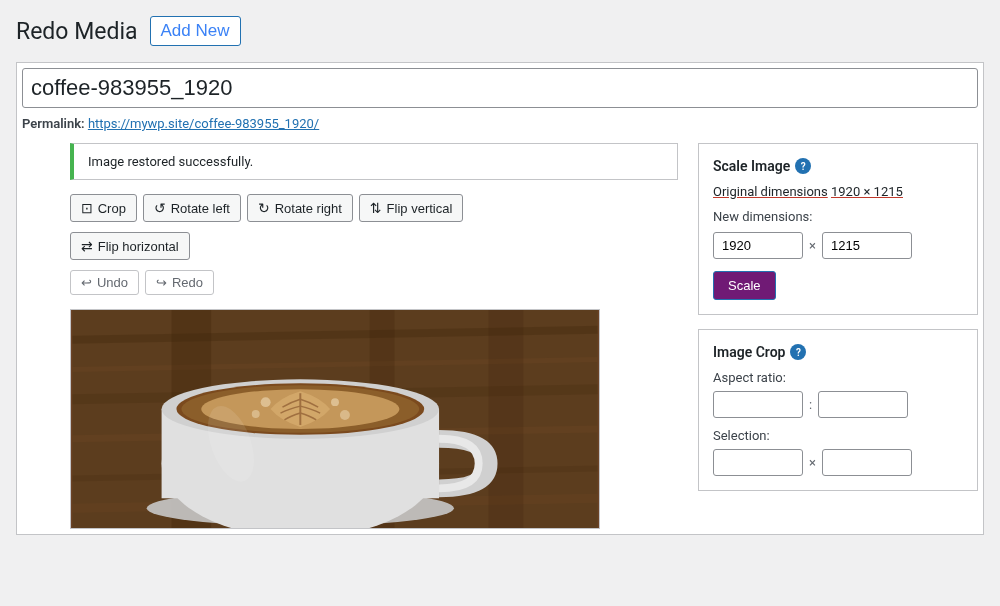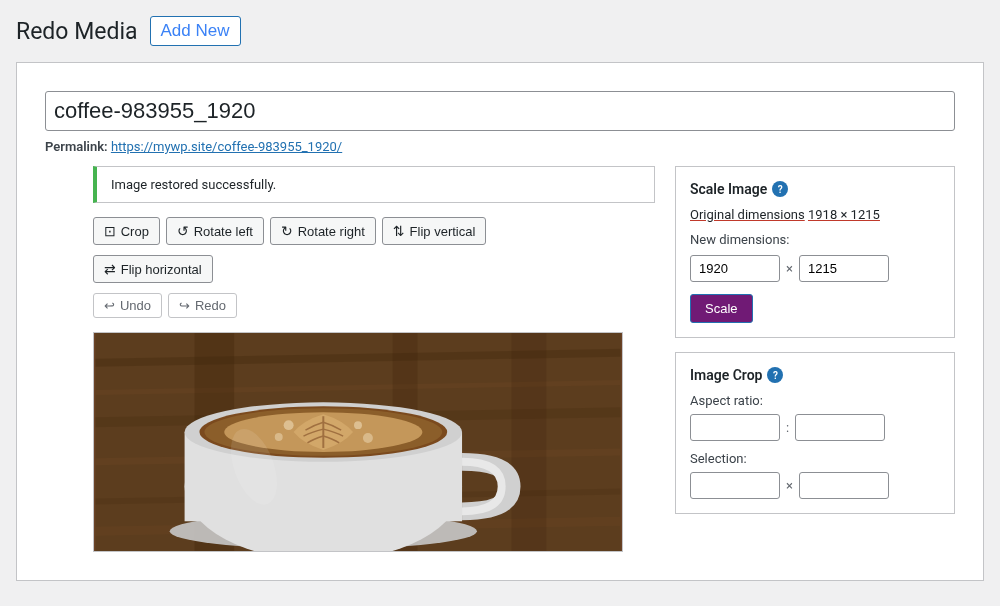--- a/index.html
+++ b/index.html
@@ -31,21 +31,21 @@
       background: #fff;
       padding: 4px 10px;
       border-radius: 3px;
       cursor: pointer;
       font-size: 17px;
     }
 
     .main-content {
       background: #fff;
       border: 1px solid #c3c4c7;
-      padding: 28px;
+      padding: 5px;
       margin-bottom: 0;
     }
 
     .content-layout {
       display: flex;
       gap: 20px;
     }
 
     .left-panel {
       flex: 1;
@@ -354,21 +354,21 @@
       <div class="right-panel">
 
         <div class="panel-section">
           <div class="panel-section-title">
             <span>Scale Image</span>
             <span class="help-icon">?</span>
           </div>
           <div class="original-dims">
             <span>Original dimensions</span>
             <span>
-              <span style="text-decoration: underline; text-decoration-color: #c0392b;">1918 × 1215</span>
+              <span style="text-decoration: underline; text-decoration-color: #c0392b;">1920 × 1215</span>
             </span>
           </div>
           <div class="dims-label">New dimensions:</div>
           <div class="dims-inputs">
             <input type="text" class="dims-input" value="1920" style="">
             <span class="dims-separator">×</span>
             <input type="text" class="dims-input" value="1215" style="">
           </div>
           <button class="scale-btn">Scale</button>
         </div>

